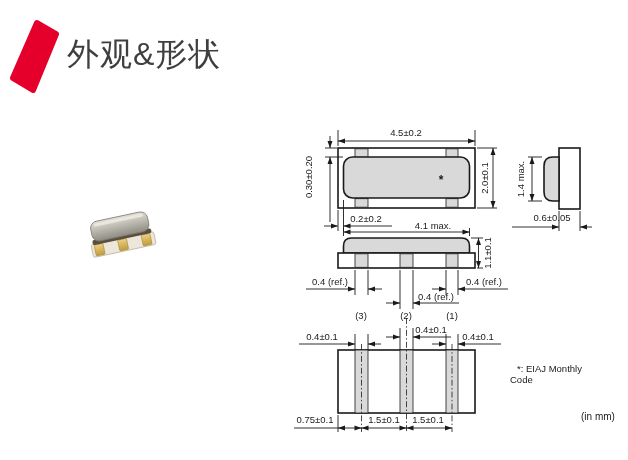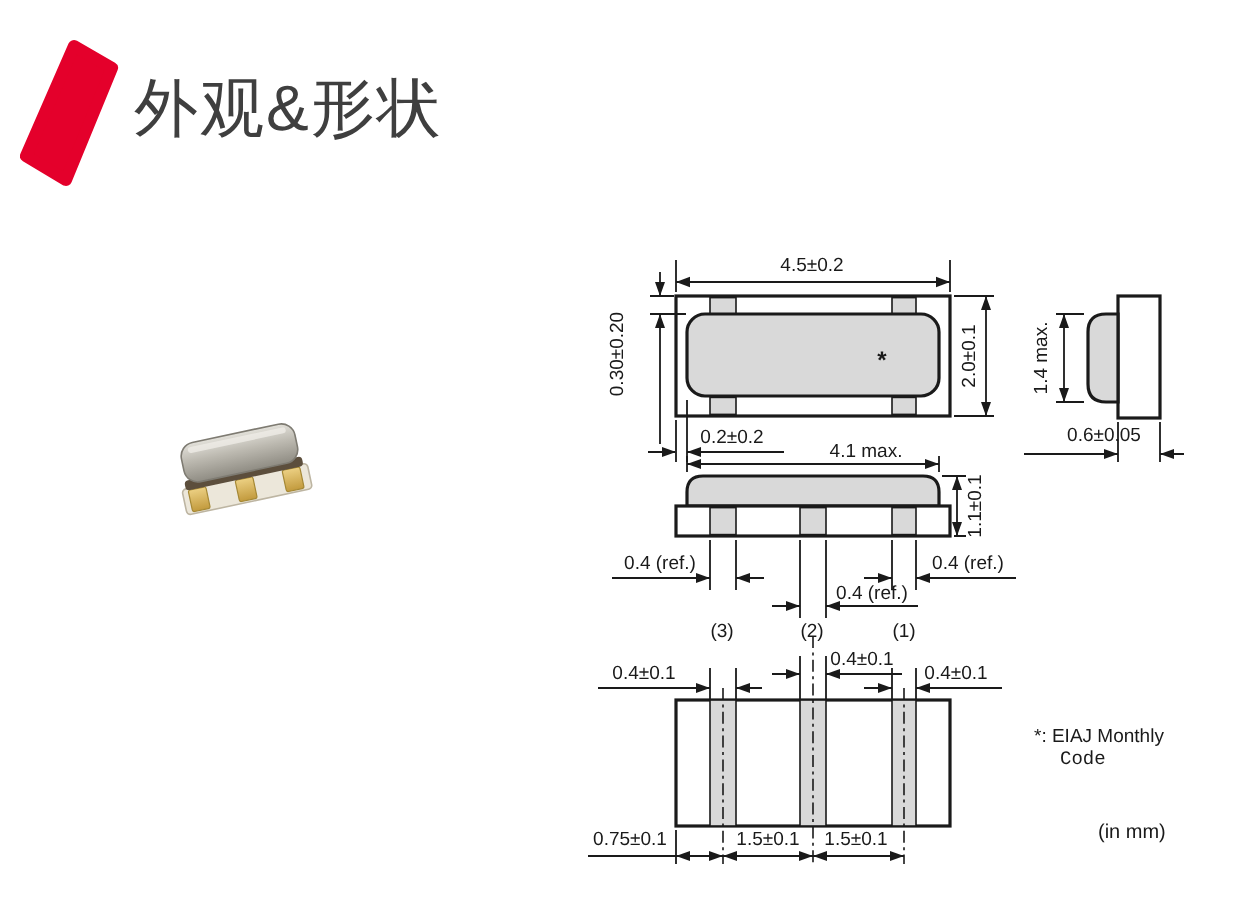--- a/index.html
+++ b/index.html
@@ -165,16 +165,16 @@
   <span class="dim" style="left:452px;top:316px;">(1)</span>
 
   <span class="dim" style="left:322px;top:337px;">0.4±0.1</span>
   <span class="dim" style="left:431px;top:330px;">0.4±0.1</span>
   <span class="dim" style="left:478px;top:337px;">0.4±0.1</span>
   <span class="dim" style="left:315px;top:420px;text-align:center;">0.75±0.1</span>
   <span class="dim" style="left:384px;top:420px;">1.5±0.1</span>
   <span class="dim" style="left:428px;top:420px;">1.5±0.1</span>
 
   <span class="note" style="left:517px;top:364px;">*: EIAJ Monthly</span>
-  <span class="note" style="left:530px;top:375px;font-family:Liberation Mono, monospace;">Code</span>
-  <span class="note units" style="left:549px;top:412px;">(in mm)</span>
+  <span class="note" style="left:510px;top:375px;">Code</span>
+  <span class="note units" style="left:581px;top:412px;">(in mm)</span>
 
 </div>
 
 </body></html>

